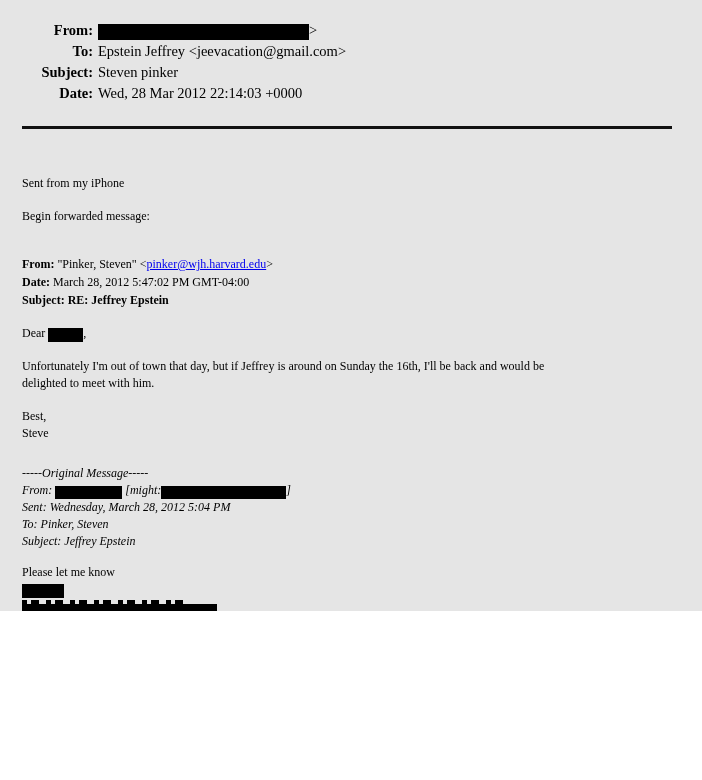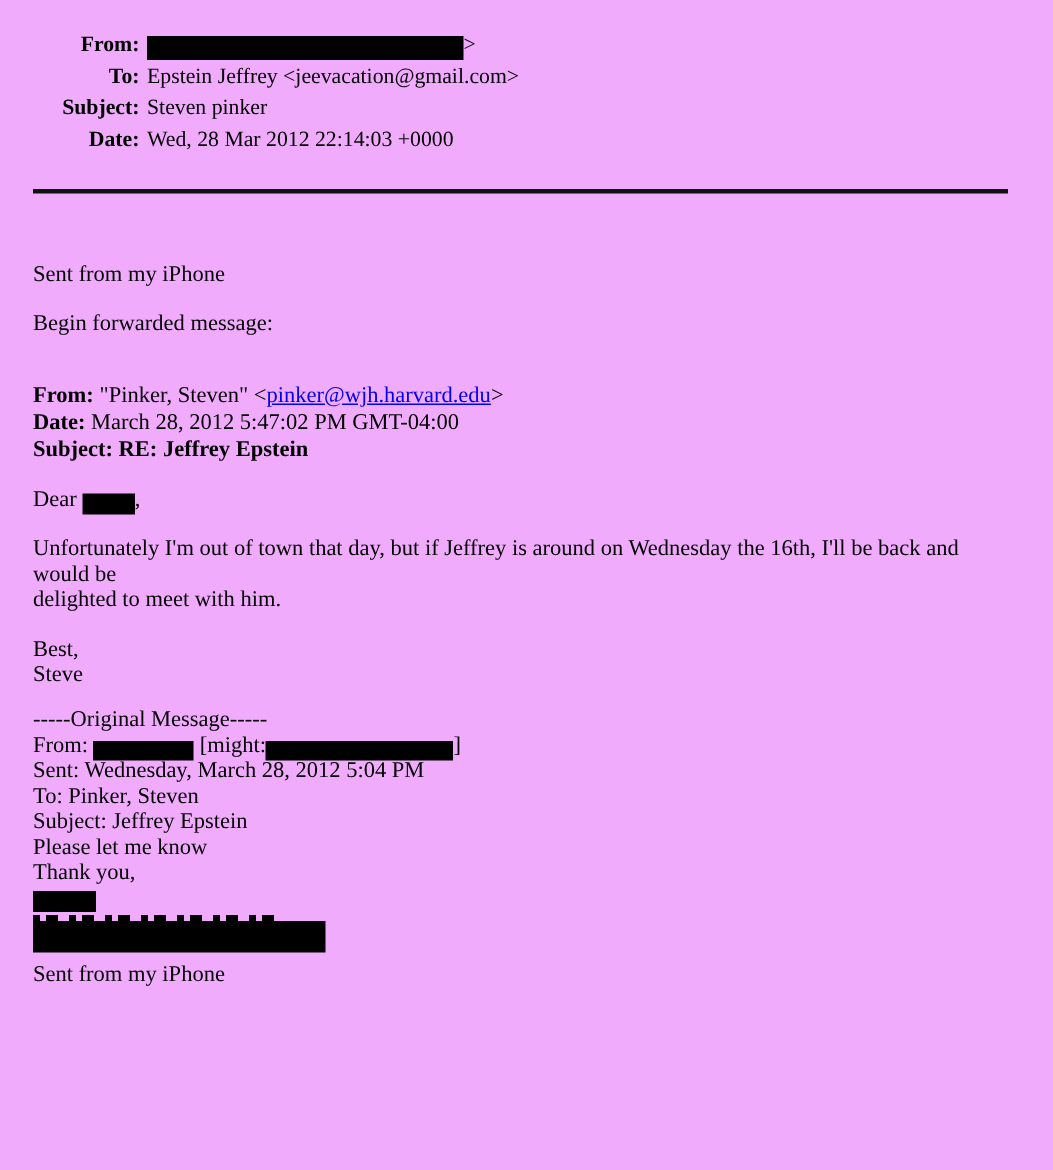--- a/index.html
+++ b/index.html
@@ -1,20 +1,20 @@
 <!DOCTYPE html>
 <html><head>
 <meta charset="utf-8">
 <style>
   html,body { margin:0; padding:0; background:#fff; }
   .page {
     position: relative;
     width: 702px;
-    height: 780px;
-    background: #f0abfc;
+    height: 611px;
+    background: #e5e5e5;
     font-family: "Liberation Serif", "DejaVu Serif", serif;
     color: #000;
     overflow: hidden;
   }
   
   .top-header { padding: 20px 22px 0 22px; }
   .hrow { display: flex; line-height: 21px; font-size: 14.5px; }
   .hlabel { width: 71px; text-align: right; font-weight: bold; flex: 0 0 71px; }
   .hval  { margin-left: 5px; white-space: nowrap; }
   
@@ -35,28 +35,28 @@
   .r-sig-big  { width: 195px; height: 21px; }
   
   .partial-tops {
     width: 163px; height: 4px; margin-top: 2px;
     background: repeating-linear-gradient(90deg,
       #000 0 5px, transparent 5px 9px, #000 9px 17px, transparent 17px 24px);
   }
   
   .rule { margin: 22px 30px 0 22px; border: 0; border-top: 3px solid #111; }
   
-  .body { padding: 0 22px; font-size: 15px; line-height: 17px; }
+  .body { padding: 0 22px; font-size: 12px; line-height: 17px; }
   .line { white-space: pre-line; }
   .mt46 { margin-top: 46px; }
-  .mt31 { margin-top: 13px; }
+  .mt31 { margin-top: 23px; font-style: italic; }
   .mt30 { margin-top: 30px; }
   .mt26 { margin-top: 16px; }
   .mt16 { margin-top: 16px; }
-  .mt14 { }
+  .mt14 { margin-top: 14px; }
   .mt12 { margin-top: 12px; }
   .mt7  { margin-top: 7px; }
   .mt3  { margin-top: 3px; }
   .fwd-header { line-height: 18px; }
   b { font-weight: bold; }
   a.mail-link { color: #0000ee; text-decoration: underline; cursor: pointer; }
 </style>
 </head>
 <body>
 
@@ -90,38 +90,37 @@
     <div class="line mt16">Begin forwarded message:</div>
 
     <div class="fwd-header mt30">
       <div><b>From:</b><span> "Pinker, Steven" &lt;</span><a class="mail-link">pinker@wjh.harvard.edu</a><span>&gt;</span></div>
       <div><b>Date:</b><span> March 28, 2012 5:47:02 PM GMT-04:00</span></div>
       <div><b>Subject:</b><b> RE: Jeffrey Epstein</b></div>
     </div>
 
     <div class="mt26"><span>Dear </span><span class="redact r-dear"></span><span>,</span></div>
 
-    <div class="line mt16">Unfortunately I'm out of town that day, but if Jeffrey is around on Wednesday the 16th, I'll be back and would be
+    <div class="line mt16">Unfortunately I'm out of town that day, but if Jeffrey is around on Sunday the 16th, I'll be back and would be
 delighted to meet with him.</div>
 
     <div class="line mt16">Best,
 Steve</div>
 
     <div class="mt31">
       <div class="line">-----Original Message-----</div>
       <div><span>From: </span><span class="redact r-orig-1"></span><span> [might:</span><span class="redact r-orig-2"></span><span>]</span></div>
       <div class="line">Sent: Wednesday, March 28, 2012 5:04 PM</div>
       <div class="line">To: Pinker, Steven</div>
       <div class="line">Subject: Jeffrey Epstein</div>
     </div>
 
 
     <div class="line mt14">Please let me know</div>
 
-    <div class="line mt14">Thank you,</div>
 
     <div class="redact block r-sig-small mt3"></div>
 
     <div class="partial-tops"></div>
     <div class="redact block r-sig-big"></div>
 
     <div class="line mt7">Sent from my iPhone</div>
 
   </div>
 </div>

